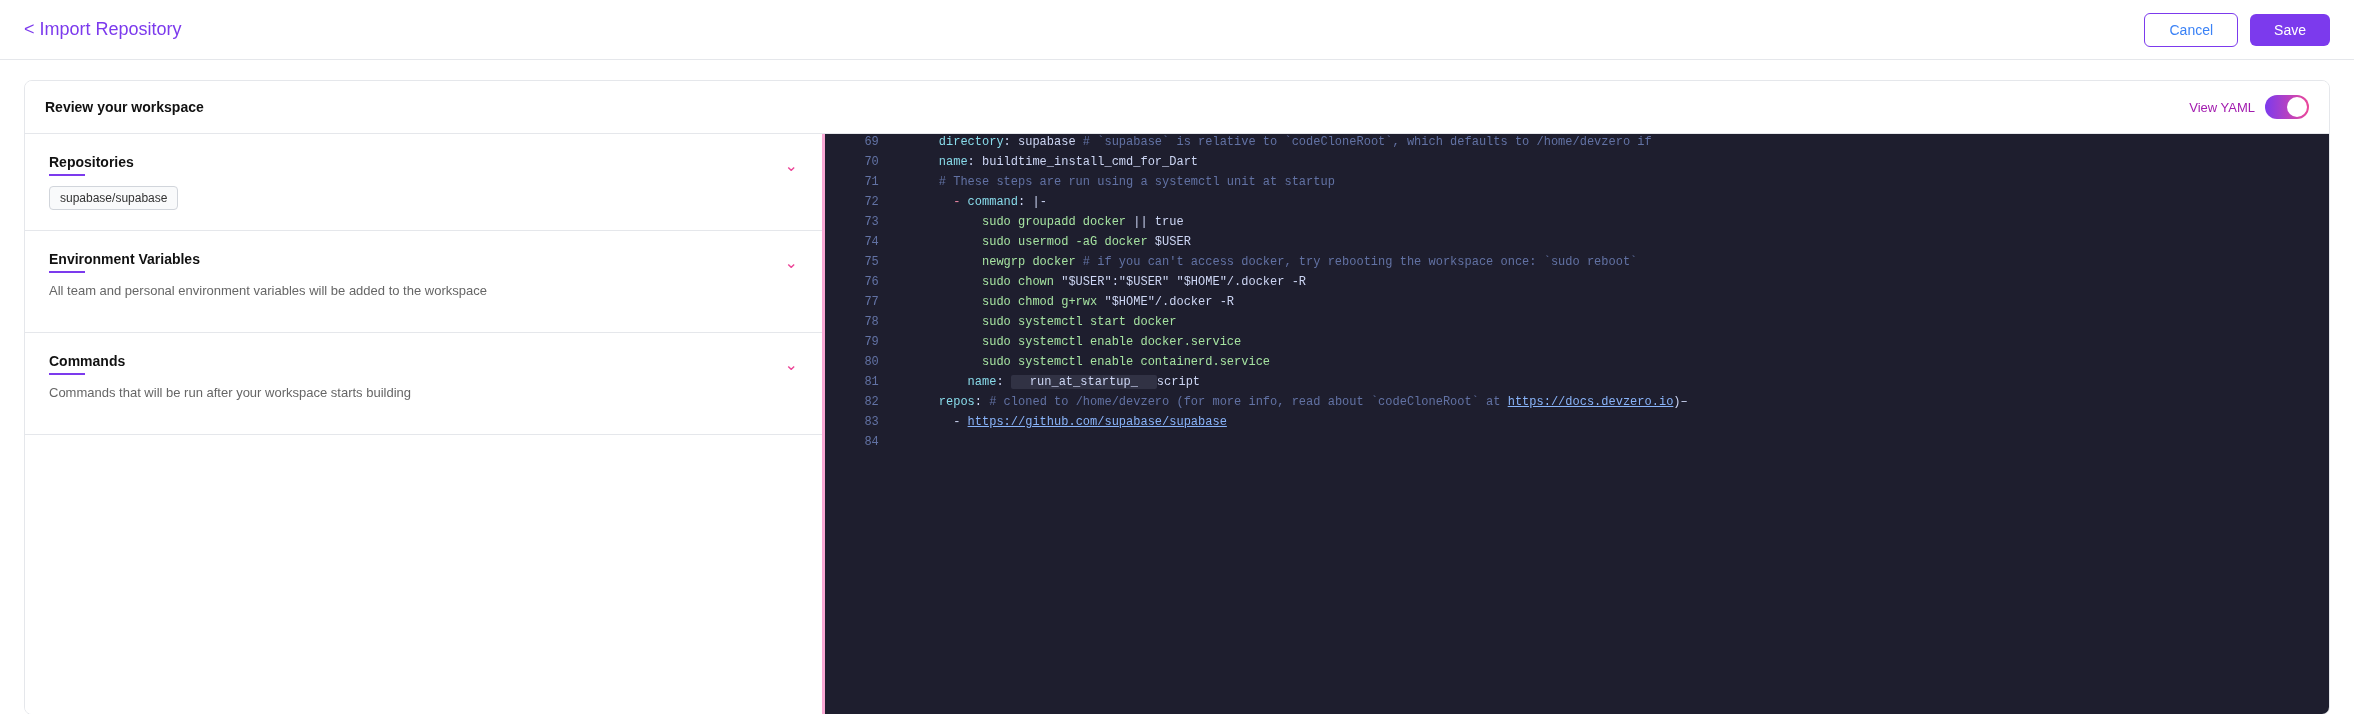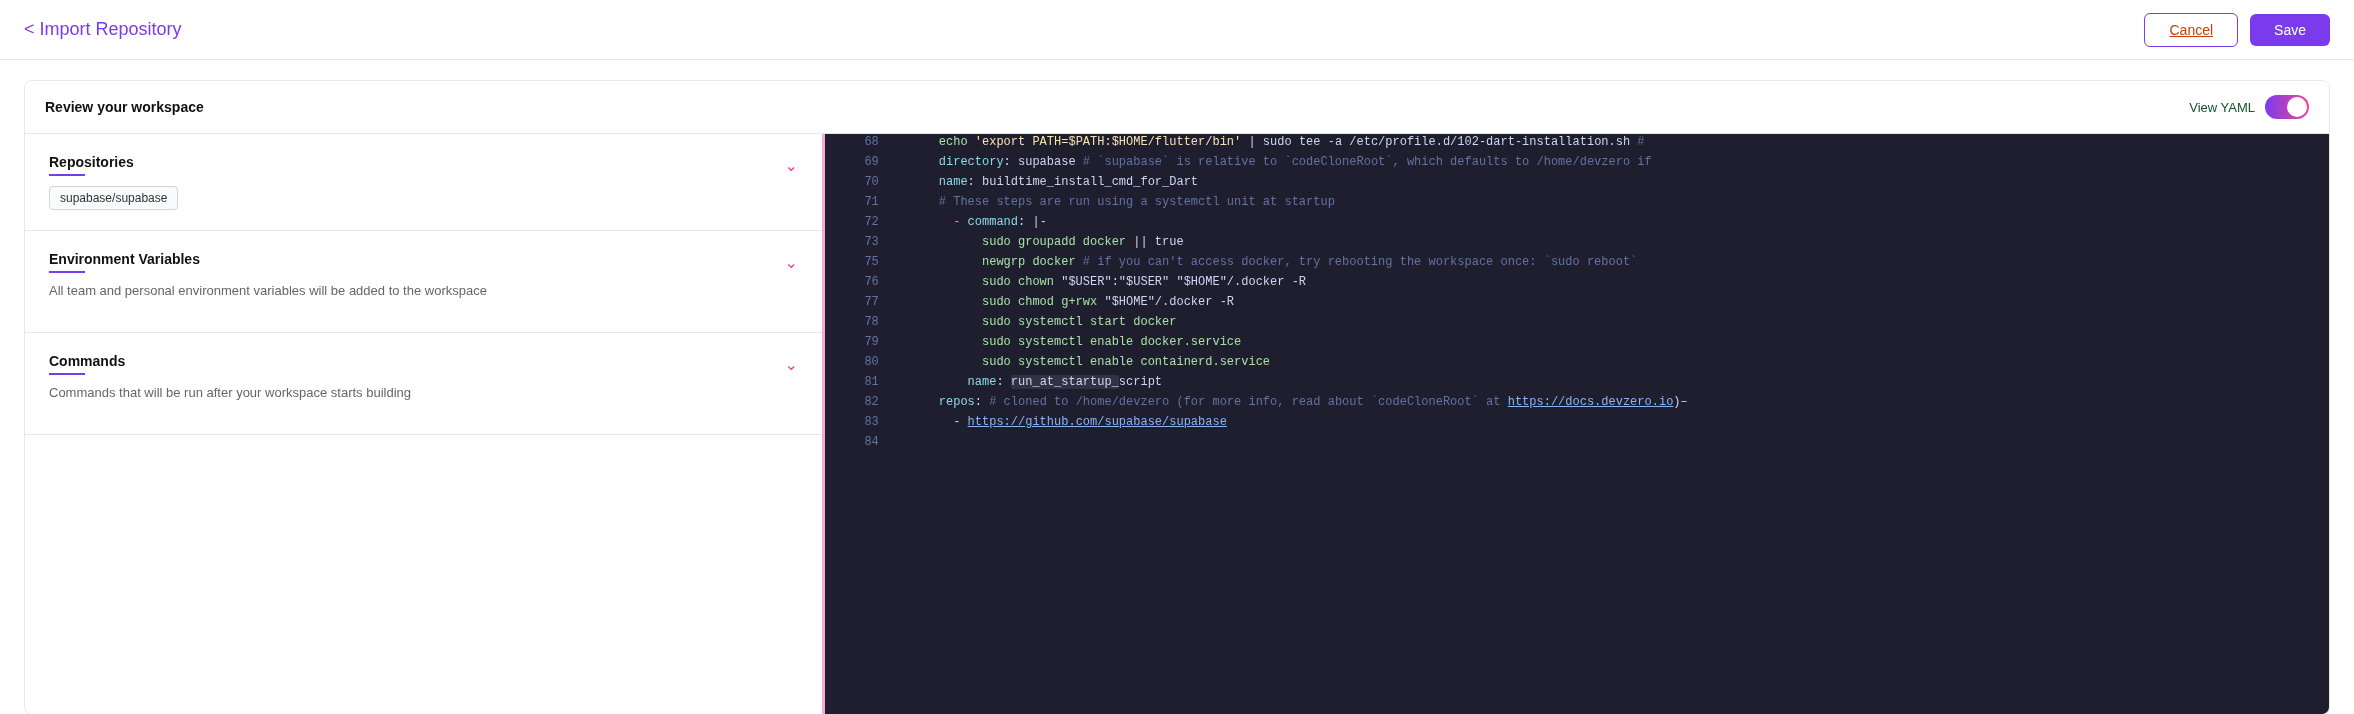--- a/index.html
+++ b/index.html
@@ -23,28 +23,27 @@
       gap: 4px;
       text-decoration: none;
     }
     .top-bar-actions {
       display: flex;
       gap: 12px;
       align-items: center;
     }
     .btn-cancel {
       border: 1.5px solid #7c3aed;
-      color: #c2410c;
+      color: #3b82f6;
       background: #fff;
       padding: 8px 24px;
       border-radius: 6px;
       cursor: pointer;
       font-size: 14px;
       font-weight: 500;
-      text-decoration: underline;
     }
     .btn-save {
       border: none;
       color: #fff;
       background: #7c3aed;
       padding: 8px 24px;
       border-radius: 6px;
       cursor: pointer;
       font-size: 14px;
       font-weight: 500;
@@ -74,21 +73,21 @@
       font-weight: 600;
       color: #111;
     }
     .view-yaml-row {
       display: flex;
       align-items: center;
       gap: 10px;
     }
     .view-yaml-label {
       font-size: 13px;
-      color: #14532d;
+      color: #a21caf;
     }
     .toggle-switch {
       width: 44px;
       height: 24px;
       background: linear-gradient(90deg, #7c3aed, #ec4899);
       border-radius: 12px;
       position: relative;
       cursor: pointer;
     }
     .toggle-knob {
@@ -196,21 +195,21 @@
       vertical-align: top;
     }
 
     .c-green { color: #a6e3a1; }
     .c-cyan { color: #89dceb; }
     .c-yellow { color: #f9e2af; }
     .c-pink { color: #f38ba8; }
     .c-white { color: #cdd6f4; }
     .c-link { color: #89b4fa; text-decoration: underline; }
     .c-comment { color: #6272a4; }
-    .c-highlight { background: #313244; border-radius: 2px; padding: 0 0; }
+    .c-highlight { background: #313244; border-radius: 2px; padding: 0 19px; }
   </style>
 </head>
 <body>
 
 <div class="top-bar">
   <a class="back-link">
     <span>&lt; Import Repository</span>
   </a>
   <div class="top-bar-actions">
     <button class="btn-cancel">Cancel</button>
@@ -267,26 +266,20 @@
           </div>
           <div class="section-desc">Commands that will be run after your workspace starts building</div>
         </div>
 
       </div>
 
       <div class="right-panel">
         <table class="code-table">
           <tbody>
 
-            <tr>
-              <td class="line-num">68</td>
-              <td class="line-gutter"></td>
-              <td class="line-gutter"></td>
-              <td class="line-code"><span class="c-green">echo</span> <span class="c-yellow">'export PATH=$PATH:$HOME/flutter/bin'</span> <span class="c-white">| sudo tee -a /etc/profile.d/102-dart-installation.sh</span> <span class="c-comment">#</span></td>
-            </tr>
 
             <tr>
               <td class="line-num">69</td>
               <td class="line-gutter"></td>
               <td class="line-gutter"></td>
               <td class="line-code"><span class="c-cyan">directory</span><span class="c-white">: supabase </span><span class="c-comment"># `supabase` is relative to `codeCloneRoot`, which defaults to /home/devzero if</span></td>
             </tr>
 
             <tr>
               <td class="line-num">70</td>
@@ -309,20 +302,26 @@
               <td class="line-code"><span class="c-white">  </span><span class="c-pink">-</span><span class="c-white"> </span><span class="c-cyan">command</span><span class="c-white">: |-</span></td>
             </tr>
 
             <tr>
               <td class="line-num">73</td>
               <td class="line-gutter"></td>
               <td class="line-gutter"></td>
               <td class="line-code"><span class="c-green">      sudo groupadd docker</span><span class="c-white"> || true</span></td>
             </tr>
 
+            <tr>
+              <td class="line-num">74</td>
+              <td class="line-gutter"></td>
+              <td class="line-gutter"></td>
+              <td class="line-code"><span class="c-green">      sudo usermod -aG docker</span><span class="c-white"> $USER</span></td>
+            </tr>
 
             <tr>
               <td class="line-num">75</td>
               <td class="line-gutter"></td>
               <td class="line-gutter"></td>
               <td class="line-code"><span class="c-green">      newgrp docker</span><span class="c-comment"> # if you can't access docker, try rebooting the workspace once: `sudo reboot`</span></td>
             </tr>
 
             <tr>
               <td class="line-num">76</td>

